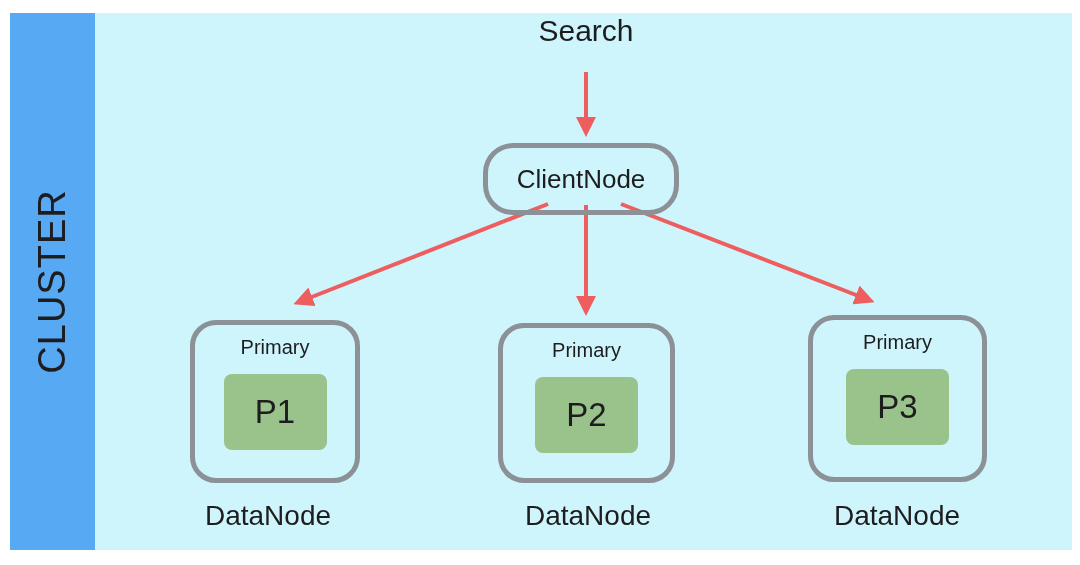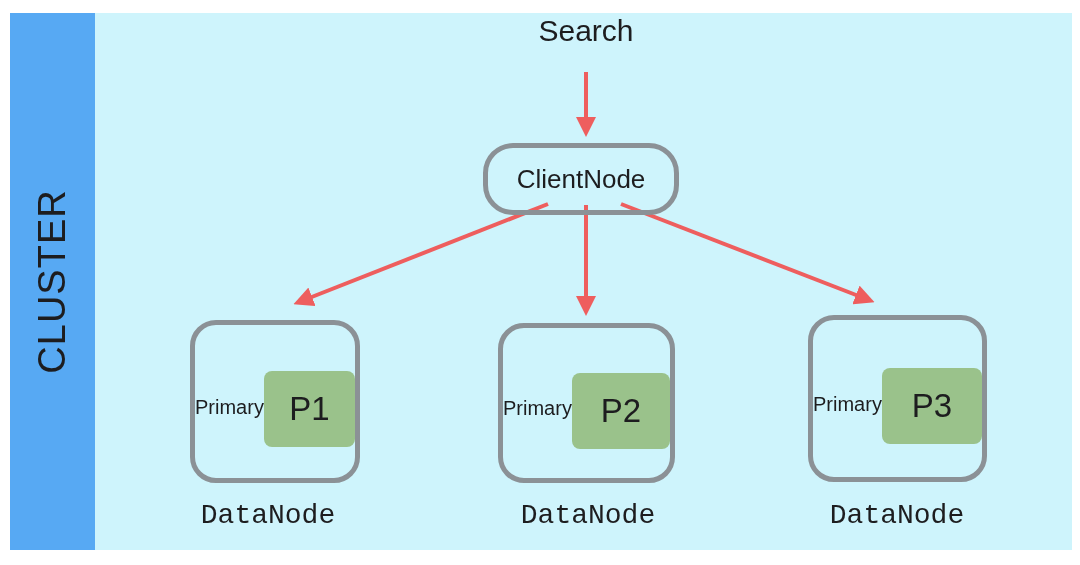--- a/index.html
+++ b/index.html
@@ -54,21 +54,21 @@
     border-radius:30px;
     display:flex;align-items:center;justify-content:center;
     font-size:26px;
     background:transparent;
   }
   .dnode{
     position:absolute;
     box-sizing:border-box;
     border:5px solid var(--node-border);
     border-radius:26px;
-    display:flex;flex-direction:row;align-items:center;
+    display:flex;flex-direction:column;align-items:center;
     background:transparent;
   }
   .b1{left:190px;top:320px;width:170px;height:163px;}
   .b2{left:498px;top:323px;width:177px;height:160px;}
   .b3{left:808px;top:315px;width:179px;height:167px;}
   .ptitle{
     margin-top:11px;
     font-size:20px;
   }
   .shard{
@@ -76,21 +76,20 @@
     width:103px;height:76px;
     border-radius:8px;
     background:var(--shard-fill);
     display:flex;align-items:center;justify-content:center;
     font-size:33px;
   }
   .dlabel{
     position:absolute;top:500px;
     transform:translateX(-50%);
     font-size:28px;
-    font-family:Liberation Mono, monospace;
   }
   .l1{left:268px;}
   .l2{left:588px;}
   .l3{left:897px;}
 </style>
 </head>
 <body>
 
 <div class="stage">
 

